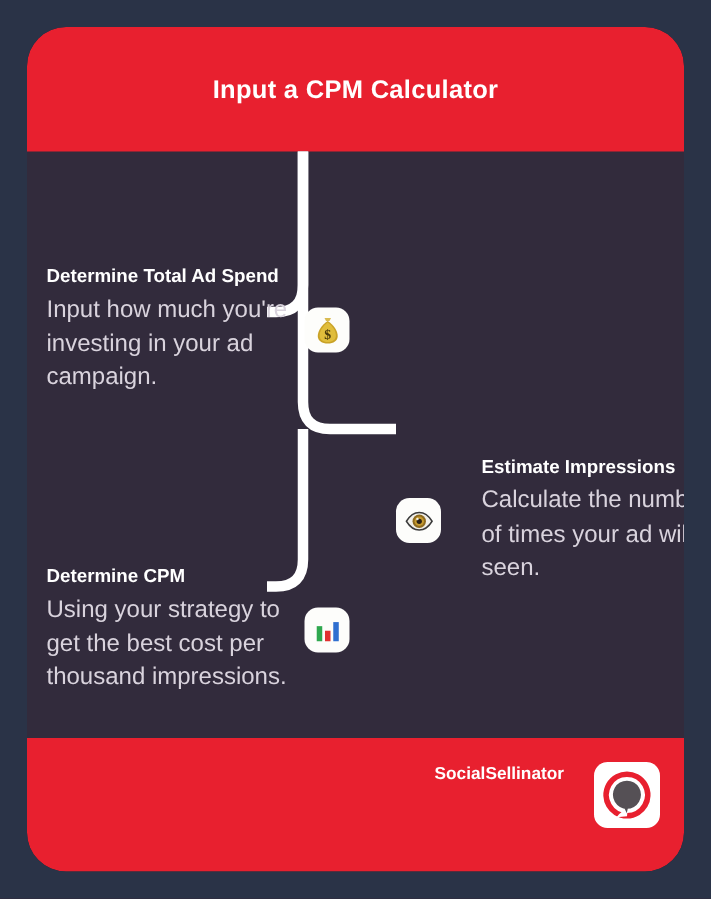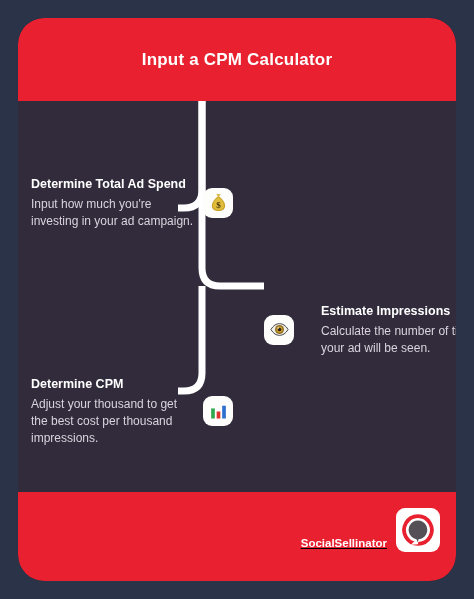--- a/index.html
+++ b/index.html
@@ -49,23 +49,22 @@
     width: 438px;
     height: 89px;
     background: #e8202f;
     border-radius: 0 0 26px 26px;
   }
   .footer-inner {
     position: absolute;
     right: 16px;
     top: 16px;
     display: flex;
-    align-items: flex-end;
-    gap: 9px;
-    text-decoration: underline;
+    align-items: flex-start;
+    gap: 20px;
   }
   .brand-block {
     text-align: right;
     line-height: 1.45;
   }
   .brand-name {
     color: #ffffff;
     font-size: 11.5px;
     font-weight: bold;
   }
@@ -113,21 +112,21 @@
     width: 163px;
   }
   .step-title {
     color: #ffffff;
     font-size: 12.5px;
     font-weight: bold;
     line-height: 1.35;
   }
   .step-desc {
     color: #d9d3dd;
-    font-size: 12px;
+    font-size: 16px;
     line-height: 1.42;
     margin-top: 3px;
   }
   .align-right { text-align: left; }
   .align-left  { text-align: left; }
 
   .step-1 { left: 13px;  top: 158px; }
   .step-1 .step-text { margin-right: 9px; }
   .step-2 { left: 246px; top: 285px; }
   .step-2 .step-text { margin-left: 27px; }
@@ -176,21 +175,21 @@
     </div>
     <div class="step-text align-left">
       <div class="step-title">Estimate Impressions</div>
       <div class="step-desc">Calculate the number of times your ad will be seen.</div>
     </div>
   </div>
 
   <div class="step step-3">
     <div class="step-text align-right">
       <div class="step-title">Determine CPM</div>
-      <div class="step-desc">Adjust your thousand to get the best cost per thousand impressions.</div>
+      <div class="step-desc">Using your strategy to get the best cost per thousand impressions.</div>
     </div>
     <div class="step-icon">
       <svg width="21" height="21" viewBox="0 0 24 24">
         <rect x="3.6" y="8.5" width="4.2" height="11.5" fill="#2fa84f"></rect>
         <rect x="9.9" y="12" width="4.2" height="8" fill="#e03131"></rect>
         <rect x="16.2" y="5.4" width="4.2" height="14.6" fill="#2f6fd0"></rect>
       </svg>
     </div>
   </div>
 

